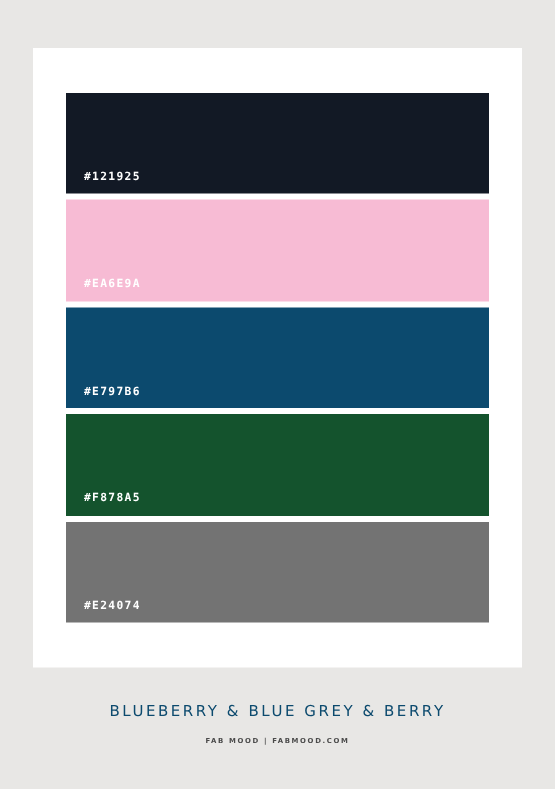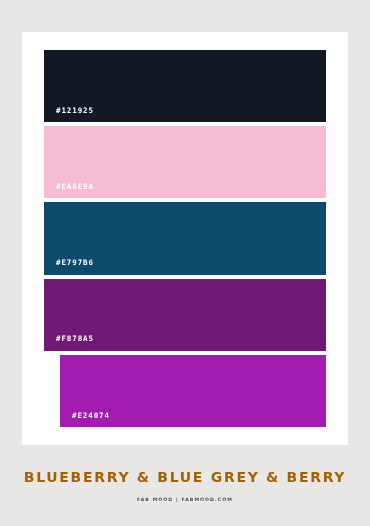--- a/index.html
+++ b/index.html
@@ -21,21 +21,21 @@
     box-sizing: border-box;
   }
   .card {
     position: absolute;
     left: 22px;
     top: 32px;
     width: 326px;
     height: 413px;
     background: #ffffff;
     box-sizing: border-box;
-    padding: 18px 22px;
+    padding: 30px 22px;
   }
   .swatch-stack {
     display: flex;
     flex-direction: column;
     gap: 4px;
     width: 100%;
     height: 100%;
   }
   .swatch {
     position: relative;
@@ -57,24 +57,24 @@
   .footer {
     position: absolute;
     left: 0;
     right: 0;
     top: 445px;
     text-align: center;
   }
   .palette-title {
     margin-top: 24px;
     font-family: "DejaVu Sans", sans-serif;
-    font-size: 14px;
+    font-size: 10px;
     letter-spacing: 1.7px;
-    color: #a16207;
-    font-weight: 700;
+    color: #0c4a6e;
+    font-weight: 400;
     white-space: nowrap;
   }
   .credit {
     margin-top: 12px;
     font-family: "DejaVu Sans", sans-serif;
     font-size: 4.6px;
     letter-spacing: 1.1px;
     font-weight: 700;
     color: #4a4a4a;
     white-space: nowrap;
@@ -94,25 +94,25 @@
 
 
       <div class="swatch" style="background-color: rgb(247, 187, 212);">
         <span class="swatch-hex">#EA6E9A</span>
       </div>
 
       <div class="swatch" style="background-color: #0c4a6e;">
         <span class="swatch-hex">#E797B6</span>
       </div>
 
-      <div class="swatch" style="background-color: #701a75; align-items: flex-end;">
+      <div class="swatch" style="background-color: #14532d; align-items: flex-end;">
         <span class="swatch-hex">#F878A5</span>
       </div>
 
-      <div class="swatch" style="background-color: #a21caf; margin-left: 16px;">
+      <div class="swatch" style="background-color: #737373;">
         <span class="swatch-hex">#E24074</span>
       </div>
 
     </div>
   </div>
 
   <div class="footer">
     <div class="palette-title">BLUEBERRY &amp; BLUE GREY &amp; BERRY</div>
     <div class="credit">FAB MOOD | FABMOOD.COM</div>
   </div>

